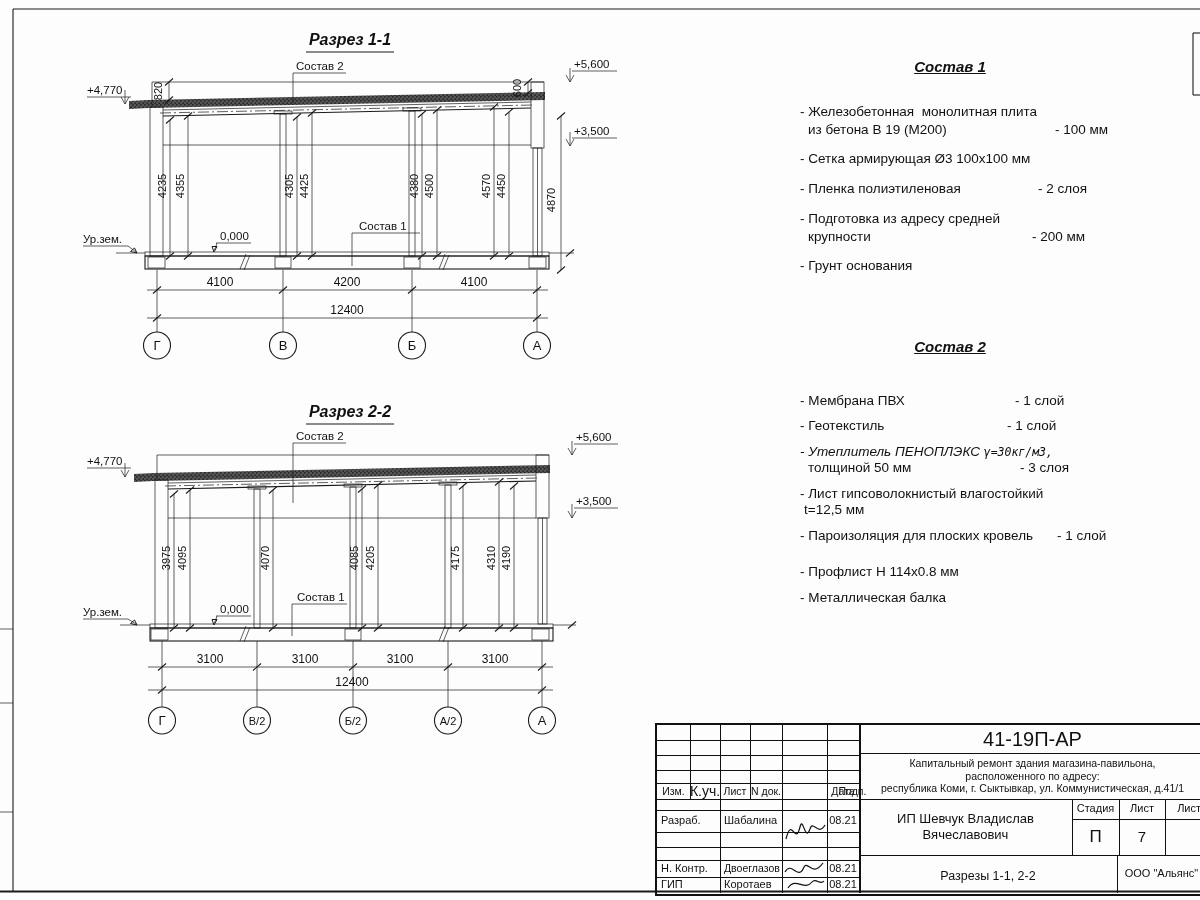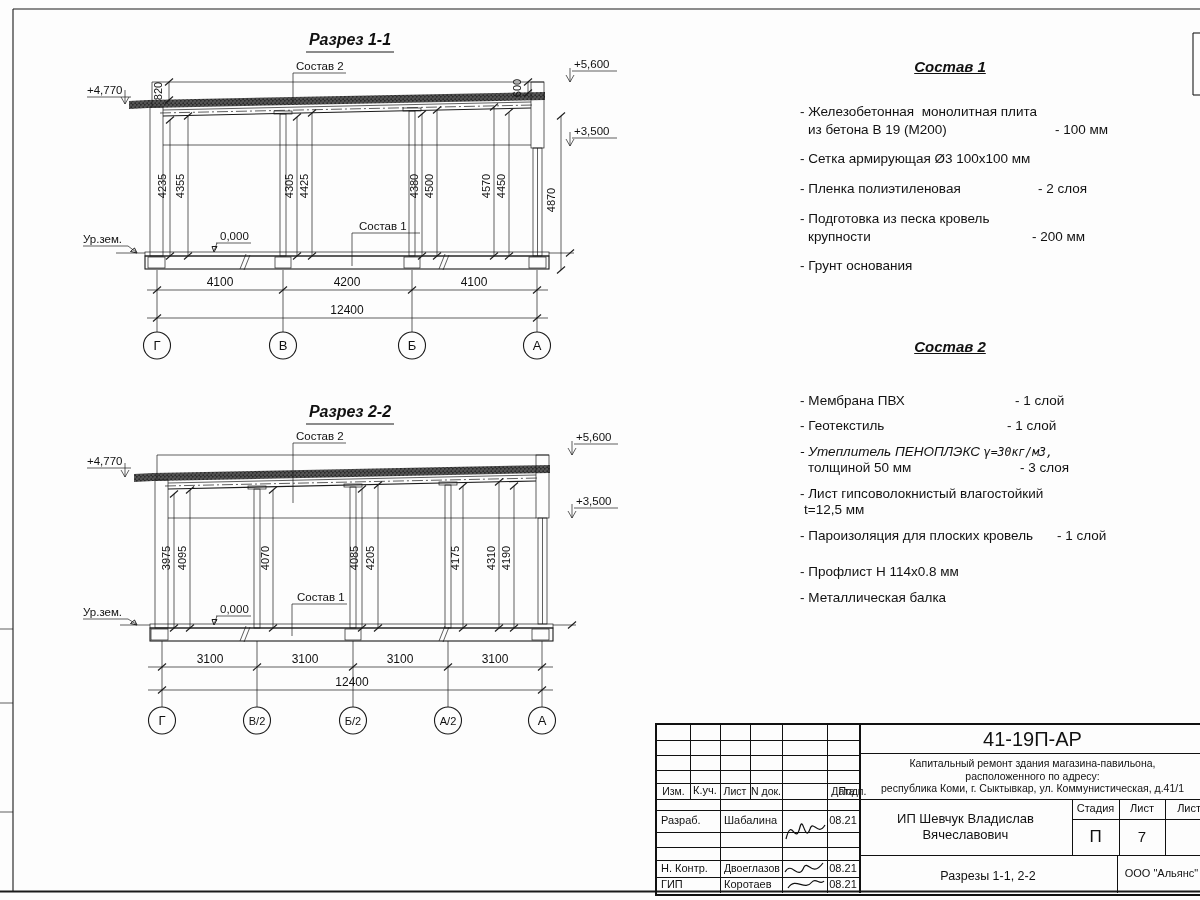--- a/index.html
+++ b/index.html
@@ -359,21 +359,21 @@
 </svg>
 
 <div class="blk" style="left:795px;top:58px;">
   <div class="hd">Состав 1</div>
   <div class="it" style="left:5px;top:46px;">- Железобетонная  монолитная плита</div>
   <div class="it" style="left:13px;top:64px;">из бетона В 19 (М200)</div>
   <div class="it" style="left:240px;top:64px;margin-left:20px;">- 100 мм</div>
   <div class="it" style="left:5px;top:93px;">- Сетка армирующая Ø3 100х100 мм</div>
   <div class="it" style="left:5px;top:123px;">- Пленка полиэтиленовая</div>
   <div class="it" style="left:243px;top:123px;">- 2 слоя</div>
-  <div class="it" style="left:5px;top:153px;">- Подготовка из песка кровель</div>
+  <div class="it" style="left:5px;top:153px;">- Подготовка из адресу средней</div>
   <div class="it" style="left:13px;top:171px;">крупности</div>
   <div class="it" style="left:237px;top:171px;">- 200 мм</div>
   <div class="it" style="left:5px;top:200px;">- Грунт основания</div>
 </div>
 
 <div class="blk" style="left:795px;top:338px;">
   <div class="hd">Состав 2</div>
   <div class="it" style="left:5px;top:55px;">- Мембрана ПВХ</div>
   <div class="it" style="left:220px;top:55px;">- 1 слой</div>
   <div class="it" style="left:5px;top:80px;">- Геотекстиль</div>
@@ -411,21 +411,21 @@
   <div class="tl-h" style="left:202px;top:28px;width:347px;"></div>
   <div class="tl-h" style="left:202px;top:74px;width:347px;"></div>
   <div class="tl-h" style="left:415px;top:94px;width:134px;"></div>
   <div class="tl-h" style="left:202px;top:130px;width:347px;"></div>
   <div class="tl-v" style="left:415px;top:74px;height:56px;"></div>
   <div class="tl-v" style="left:462px;top:74px;height:56px;"></div>
   <div class="tl-v" style="left:508px;top:74px;height:56px;"></div>
   <div class="tl-v" style="left:460px;top:130px;height:38px;"></div>
 
   <div class="tc" style="left:0;top:58px;width:33px;height:16px;font-size:10.5px;">Изм.</div>
-  <div class="tc" style="left:33px;top:58px;width:30px;height:16px;font-size:11px;">К.уч.</div>
+  <div class="tc" style="left:33px;top:58px;width:30px;height:16px;font-size:14px;">К.уч.</div>
   <div class="tc" style="left:63px;top:58px;width:30px;height:16px;font-size:10.5px;">Лист</div>
   <div class="tc" style="left:93px;top:58px;width:32px;height:16px;font-size:10.5px;">N док.</div>
   <div class="tc" style="left:125px;top:58px;width:45px;height:16px;font-size:10.5px;margin-left:48px;">Подп.</div>
   <div class="tc" style="left:170px;top:58px;width:32px;height:16px;font-size:10.5px;">Дата</div>
 
   <div class="tc left" style="left:0;top:85px;width:63px;height:22px;">Разраб.</div>
   <div class="tc left" style="left:63px;top:85px;width:62px;height:22px;">Шабалина</div>
   <div class="tc" style="left:170px;top:85px;width:32px;height:22px;">08.21</div>
   <div class="tc left" style="left:0;top:135px;width:63px;height:17px;">Н. Контр.</div>
   <div class="tc left" style="left:63px;top:135px;width:62px;height:17px;font-size:10.5px;">Двоеглазов</div>

